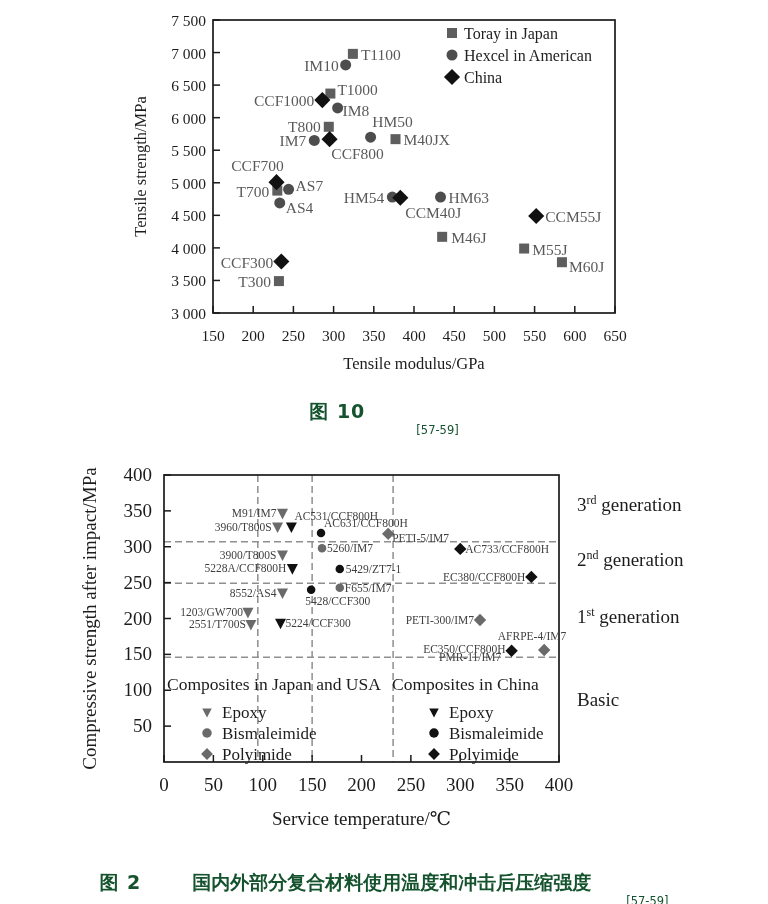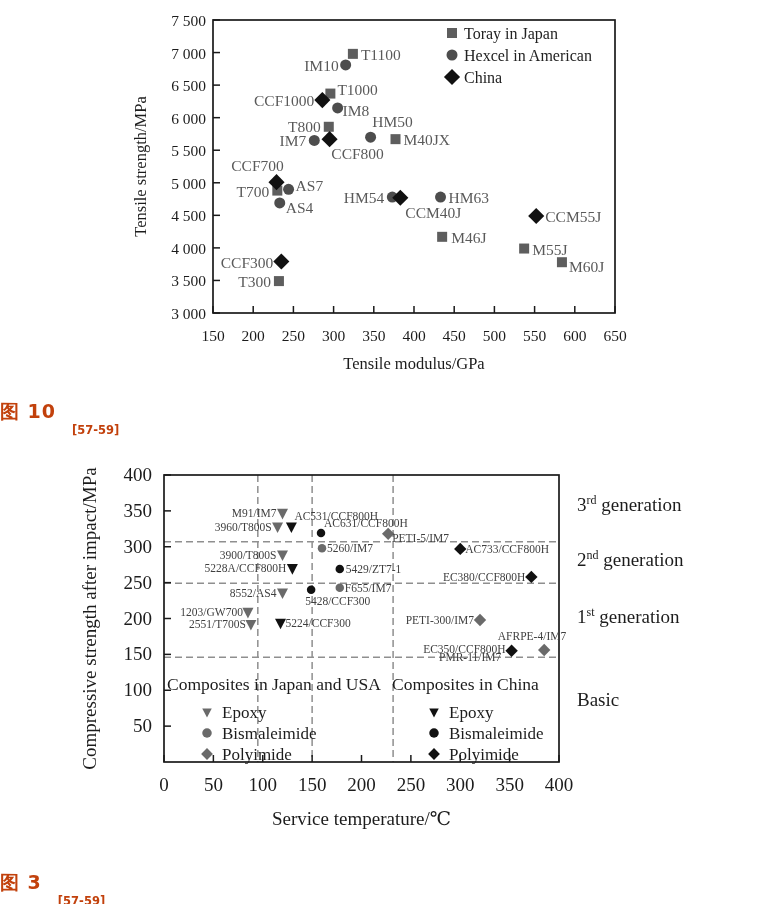--- a/index.html
+++ b/index.html
@@ -1,20 +1,20 @@
 <!DOCTYPE html>
 <html><head>
 <meta charset="utf-8">
 <style>
   html,body{margin:0;padding:0;background:#ffffff;}
   .page{width:768px;height:904px;background:#fff;overflow:hidden;font-family:"Liberation Serif","DejaVu Serif",serif;}
   svg{display:block;}
-  .figcap{display:flex;align-items:center;font-family:"DejaVu Sans","Liberation Sans",sans-serif;font-weight:bold;color:#c2410c;font-size:19px;}
+  .figcap{display:flex;justify-content:center;align-items:center;font-family:"DejaVu Sans","Liberation Sans",sans-serif;font-weight:bold;color:#14532d;font-size:19px;gap:35px;}
   .figcap .tag{margin-right:16px;letter-spacing:1px;}
-  .figcap sup{font-size:11.5px;font-weight:bold;margin-top:36px;}
+  .figcap sup{font-size:11.5px;font-weight:normal;margin-top:36px;}
   #cap1{height:72px;}
   #cap2{height:42px;}
   
   .frame{fill:none;stroke:#1a1a1a;stroke-width:1.7;}
   .grid{stroke:#8f8f8f;stroke-width:1.5;stroke-dasharray:7 4;fill:none;}
   .tline{stroke:#1a1a1a;stroke-width:1.5;}
   text{fill:#1c1c1c;}
   #chart1 .ticklabel{font:15.5px "Liberation Serif","DejaVu Serif",serif;}
   #chart1 .axistitle{font:16.5px "Liberation Serif","DejaVu Serif",serif;}
   #chart1 .ptlabel{font:15.5px "Liberation Serif","DejaVu Serif",serif;fill:#5a5a5a;}
@@ -234,16 +234,17 @@
       <text class="ptlabel" x="305.1375" y="156.8" text-anchor="start">5428/CCF300</text>
       <path class="marker-diamond" d="M 460.25 94.70249999999997 L 466.45 100.90249999999997 L 460.25 107.10249999999998 L 454.05 100.90249999999997 Z" fill="#111111"></path>
       <text class="ptlabel" x="465.25" y="104.90249999999997" text-anchor="start">AC733/CCF800H</text>
       <path class="marker-diamond" d="M 531.35 122.68499999999999 L 537.5500000000001 128.885 L 531.35 135.08499999999998 L 525.15 128.885 Z" fill="#111111"></path>
       <text class="ptlabel" x="525.35" y="132.885" text-anchor="end">EC380/CCF800H</text>
       <path class="marker-diamond" d="M 511.6 196.5875 L 517.8000000000001 202.7875 L 511.6 208.98749999999998 L 505.40000000000003 202.7875 Z" fill="#111111"></path>
       <text class="ptlabel" x="505.6" y="204.7875" text-anchor="end">EC350/CCF800H</text>
     </svg>
 
   <div class="figcap" id="cap2">
-    <span class="tag">图 3</span>
+    <span class="tag">图 2</span>
+    <span>国内外部分复合材料使用温度和冲击后压缩强度</span>
     <sup>[57-59]</sup>
   </div>
 </div>
 
 </body></html>

